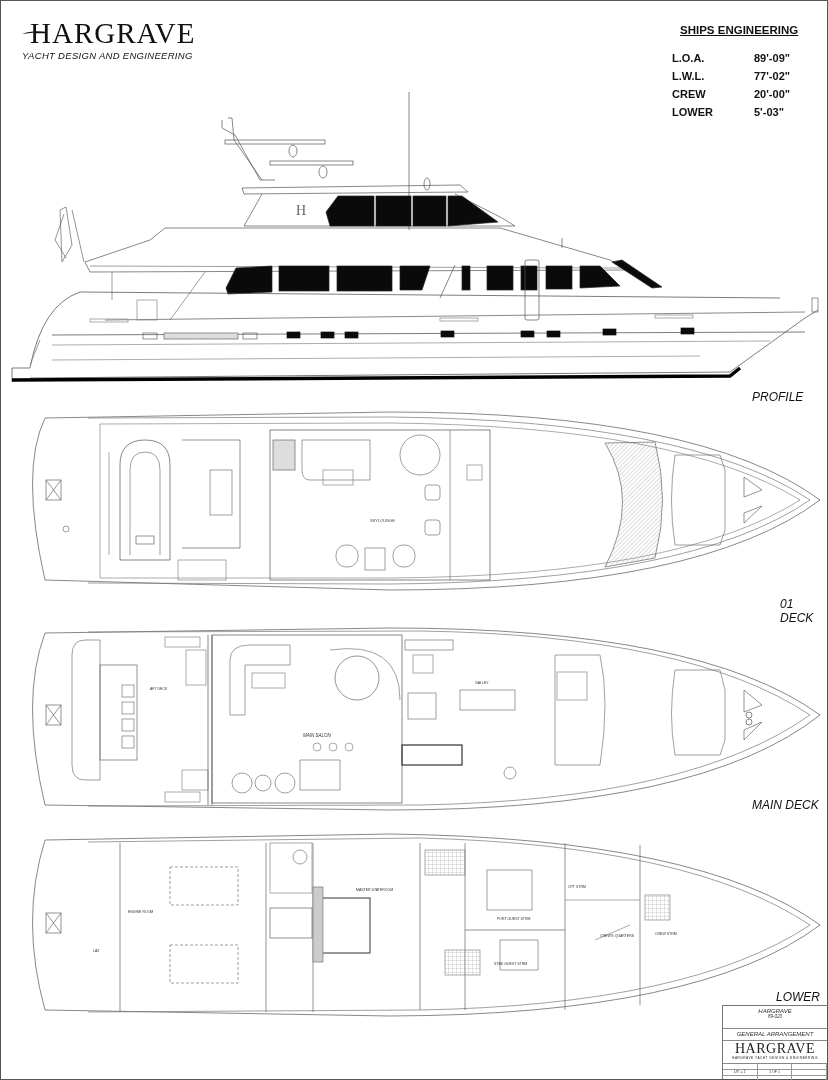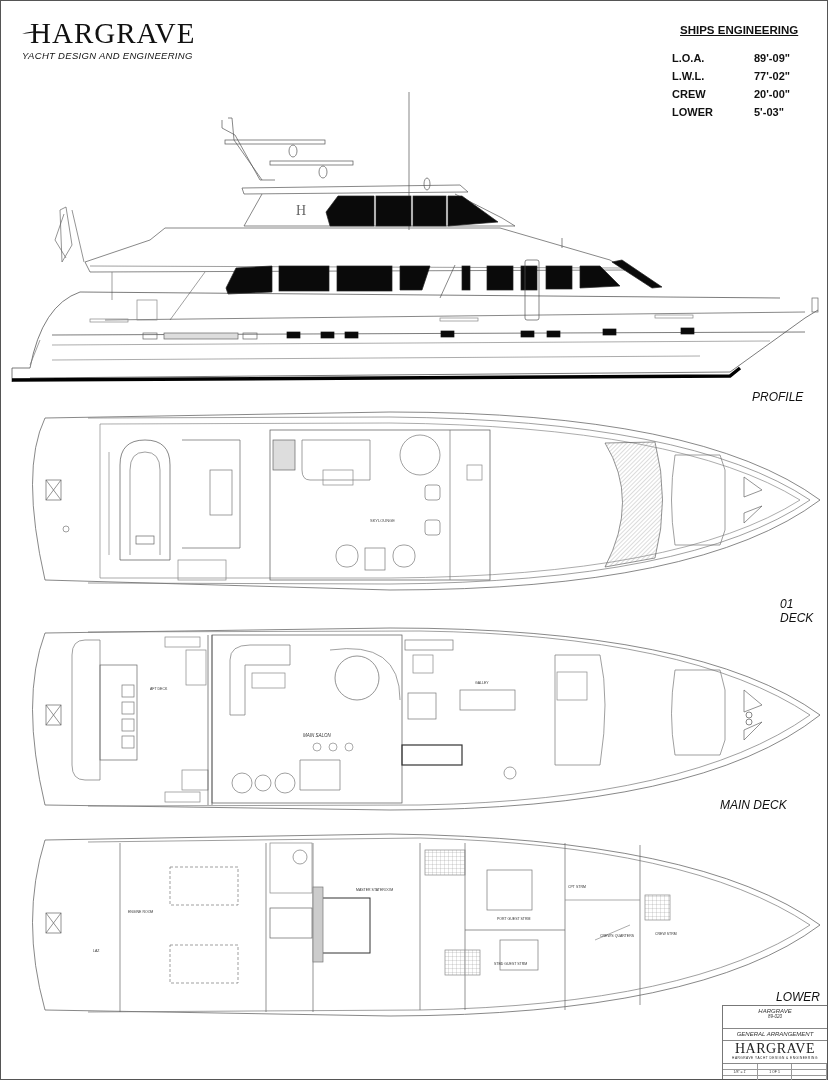--- a/index.html
+++ b/index.html
@@ -267,21 +267,21 @@
       <line x1="0" y1="0" x2="0" y2="3" stroke="#888" stroke-width="0.6"></line>
     </pattern>
     <pattern id="hatch2" width="4" height="4" patternUnits="userSpaceOnUse">
       <path d="M0 0 L4 0 M0 0 L0 4" stroke="#999" stroke-width="0.5"></path>
     </pattern>
   </defs>
 </svg>
 
 <div class="view-label" style="left:752px;top:390px;">PROFILE</div>
 <div class="view-label" style="left:752px;top:597px;margin-left:28px;">01 DECK</div>
-<div class="view-label" style="left:720px;top:798px;">MAIN DECK</div>
+<div class="view-label" style="left:752px;top:798px;">MAIN DECK</div>
 <div class="view-label" style="left:768px;top:990px;text-align:center;">LOWER DECK</div>
 
 <div class="titleblock">
   <div class="tb-cell tb-name">
     <div>HARGRAVE</div>
     <div class="tb-sub">89-020</div>
   </div>
   <div class="tb-cell tb-ga">GENERAL ARRANGEMENT</div>
   <div class="tb-cell tb-logo">
     <span>HARGRAVE</span>

